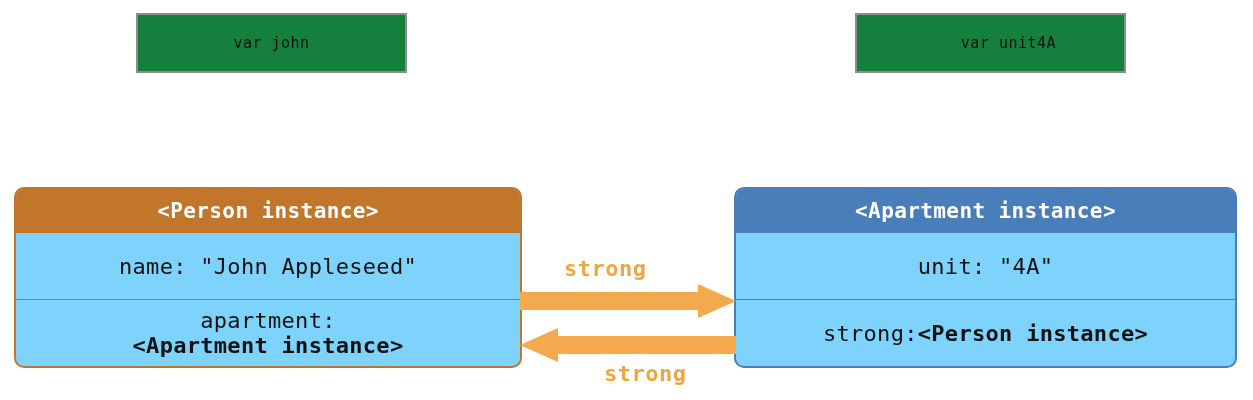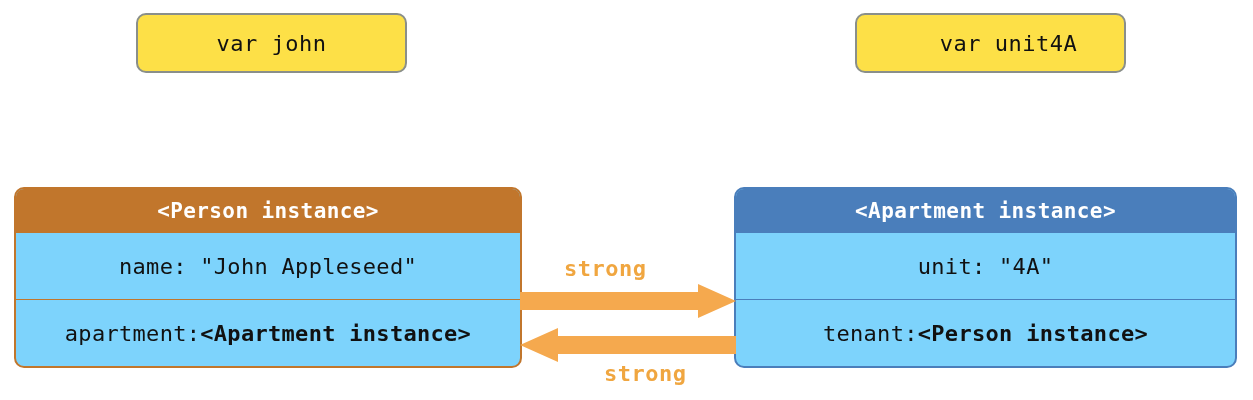--- a/index.html
+++ b/index.html
@@ -12,28 +12,28 @@
     height: 400px;
     position: relative;
     font-family: "DejaVu Sans Mono", "Liberation Mono", monospace;
     overflow: hidden;
   }
 
   
   .var-box {
     position: absolute;
     box-sizing: border-box;
-    background: #fde047;
+    background: #15803d;
     border: 2px solid #8a8f8a;
-    border-radius: 10px;
+    border-radius: 0;
     display: flex;
     align-items: center;
     justify-content: center;
     color: #111111;
-    font-size: 22px;
+    font-size: 15px;
     letter-spacing: 0.5px;
   }
   #var-john-box  { left: 136px; top: 13px; width: 271px; height: 60px; }
   #var-unit4a-box{ left: 855px; top: 13px; width: 271px; height: 60px; padding-left: 36px; }
 
   
   .instance-box {
     position: absolute;
     box-sizing: border-box;
     background: #7dd3fc;
@@ -67,21 +67,21 @@
   }
   .instance-row.divided { border-top-width: 1px; border-top-style: solid; }
   .bold { font-weight: bold; }
 
   
   #person-box {
     left: 14px; top: 187px; width: 508px; height: 181px;
     border: 2px solid #c1762c;
   }
   #person-box .instance-header { background: #c1762c; }
-  #person-box .instance-row.divided { border-top-color: #c1762c; }
+  #person-box .instance-row.divided { border-top-color: #c1762c; flex-direction: column; }
 
   
   #apartment-box {
     left: 734px; top: 187px; width: 503px; height: 181px;
     border: 2px solid #4a7ebb;
   }
   #apartment-box .instance-header { background: #4a7ebb; }
   #apartment-box .instance-row.divided { border-top-color: #4a7ebb; }
 
   
@@ -124,21 +124,21 @@
       <span class="bold">&lt;Apartment instance&gt;</span>
   </div>
 </div>
 
 <div class="instance-box" id="apartment-box">
   <div class="instance-header">&lt;Apartment instance&gt;</div>
   <div class="instance-row">
     <span>unit: "4A"</span>
   </div>
   <div class="instance-row divided">
-    <span>tenant: </span>
+    <span>strong: </span>
       <span class="bold">&lt;Person instance&gt;</span>
   </div>
 </div>
 
 <svg class="arrow" id="arrow-person-to-apartment" viewBox="0 0 216 34" preserveAspectRatio="none">
   <polygon points="0,8 178,8 178,0 216,17 178,34 178,26 0,26" fill="#f5a94e"></polygon>
 </svg>
 
 <svg class="arrow" id="arrow-apartment-to-person" viewBox="0 0 216 34" preserveAspectRatio="none">
   <polygon points="216,8 38,8 38,0 0,17 38,34 38,26 216,26" fill="#f5a94e"></polygon>

